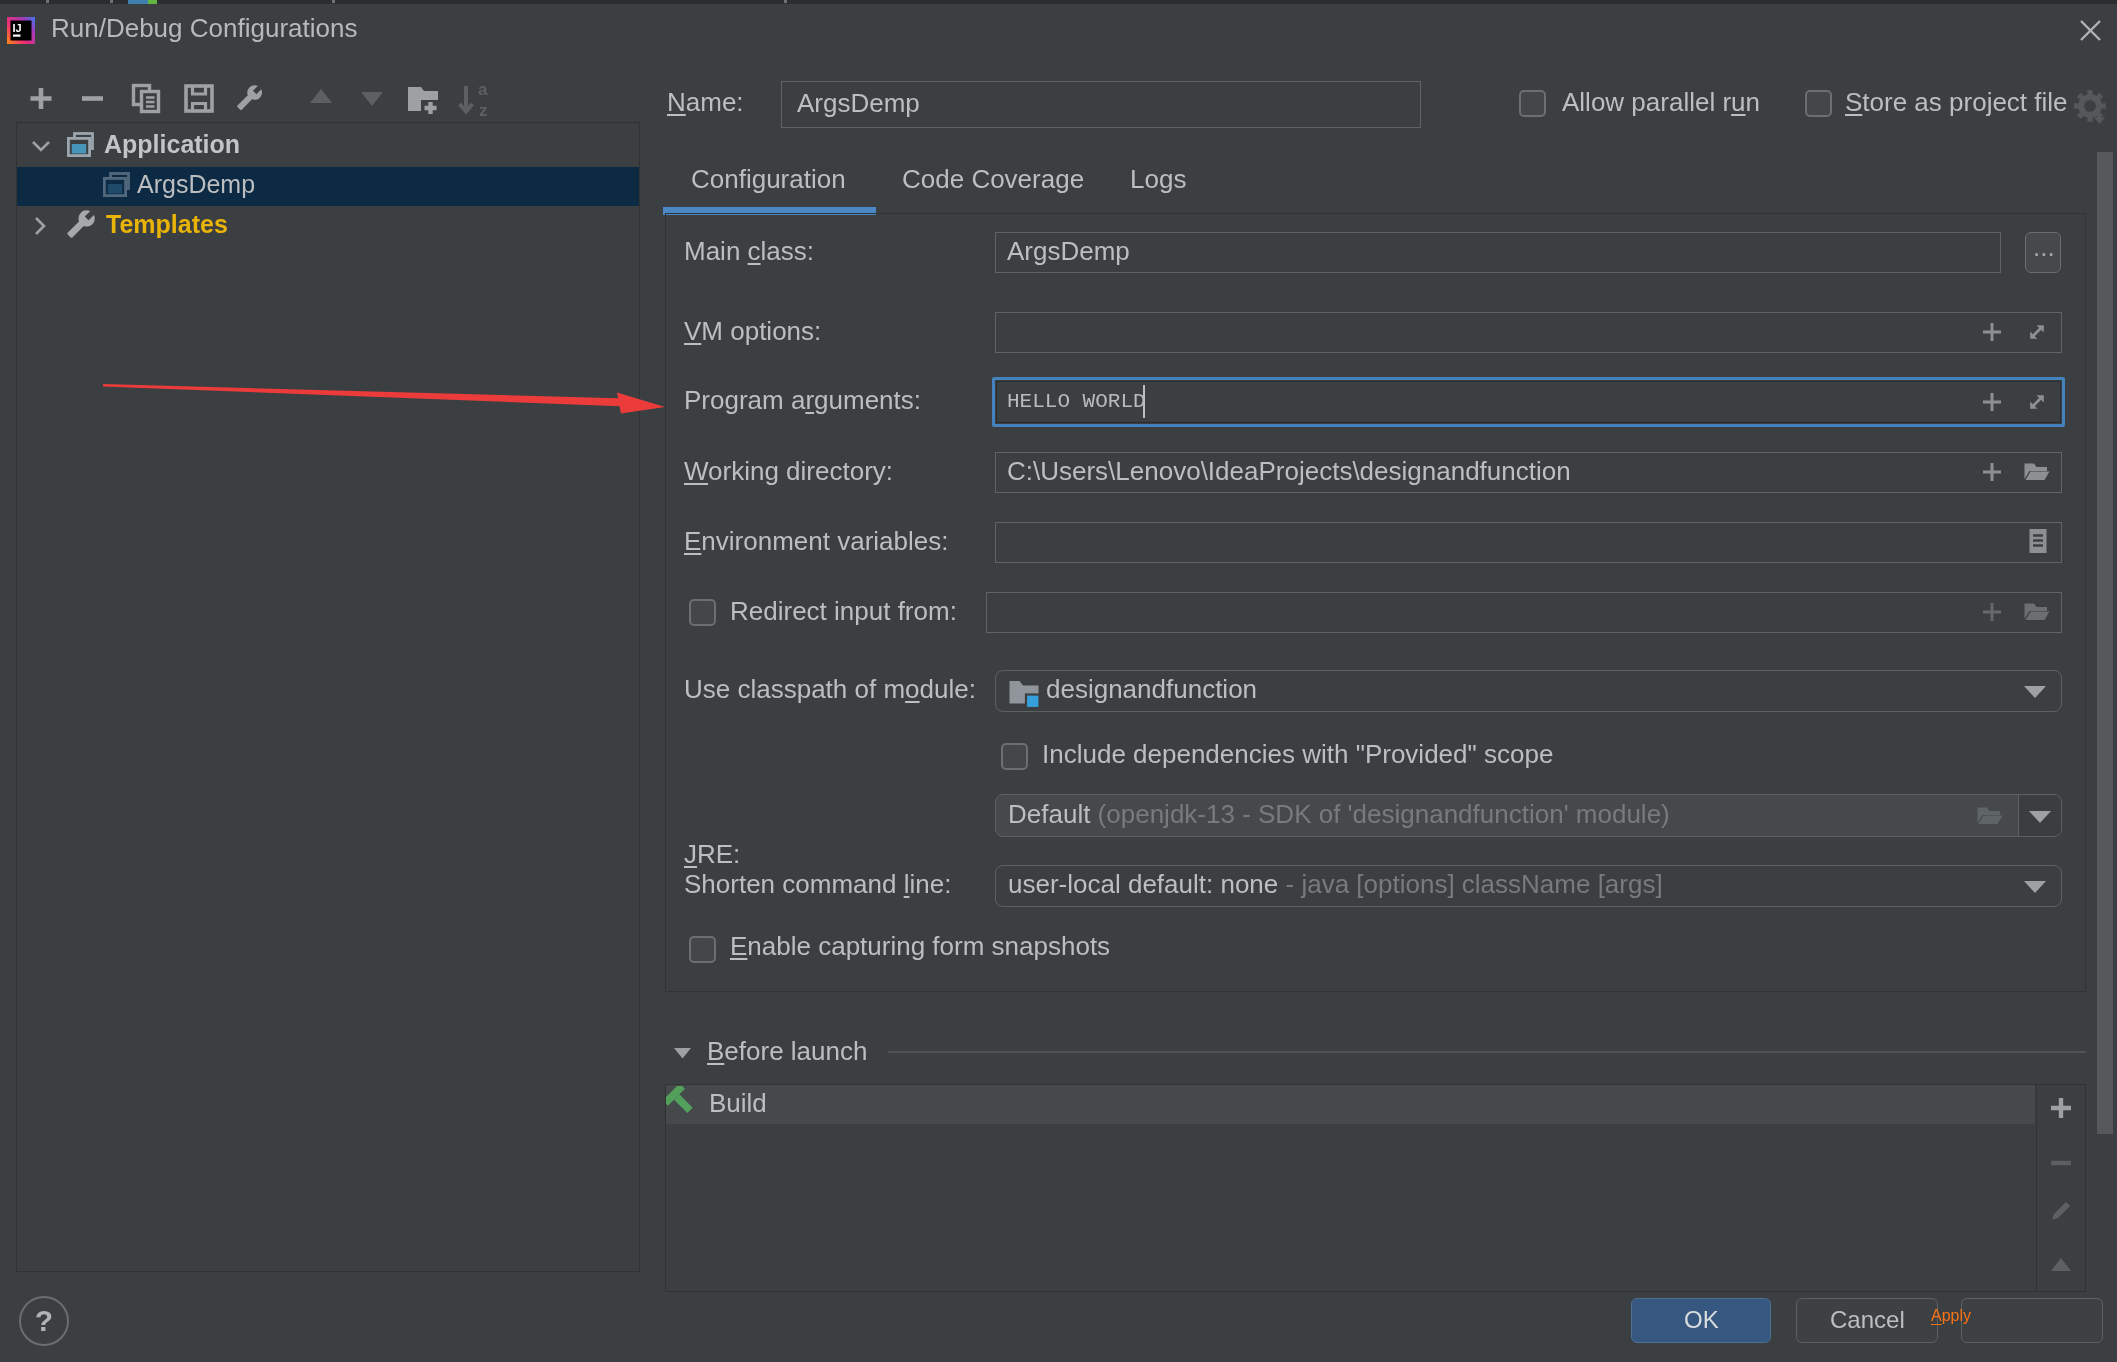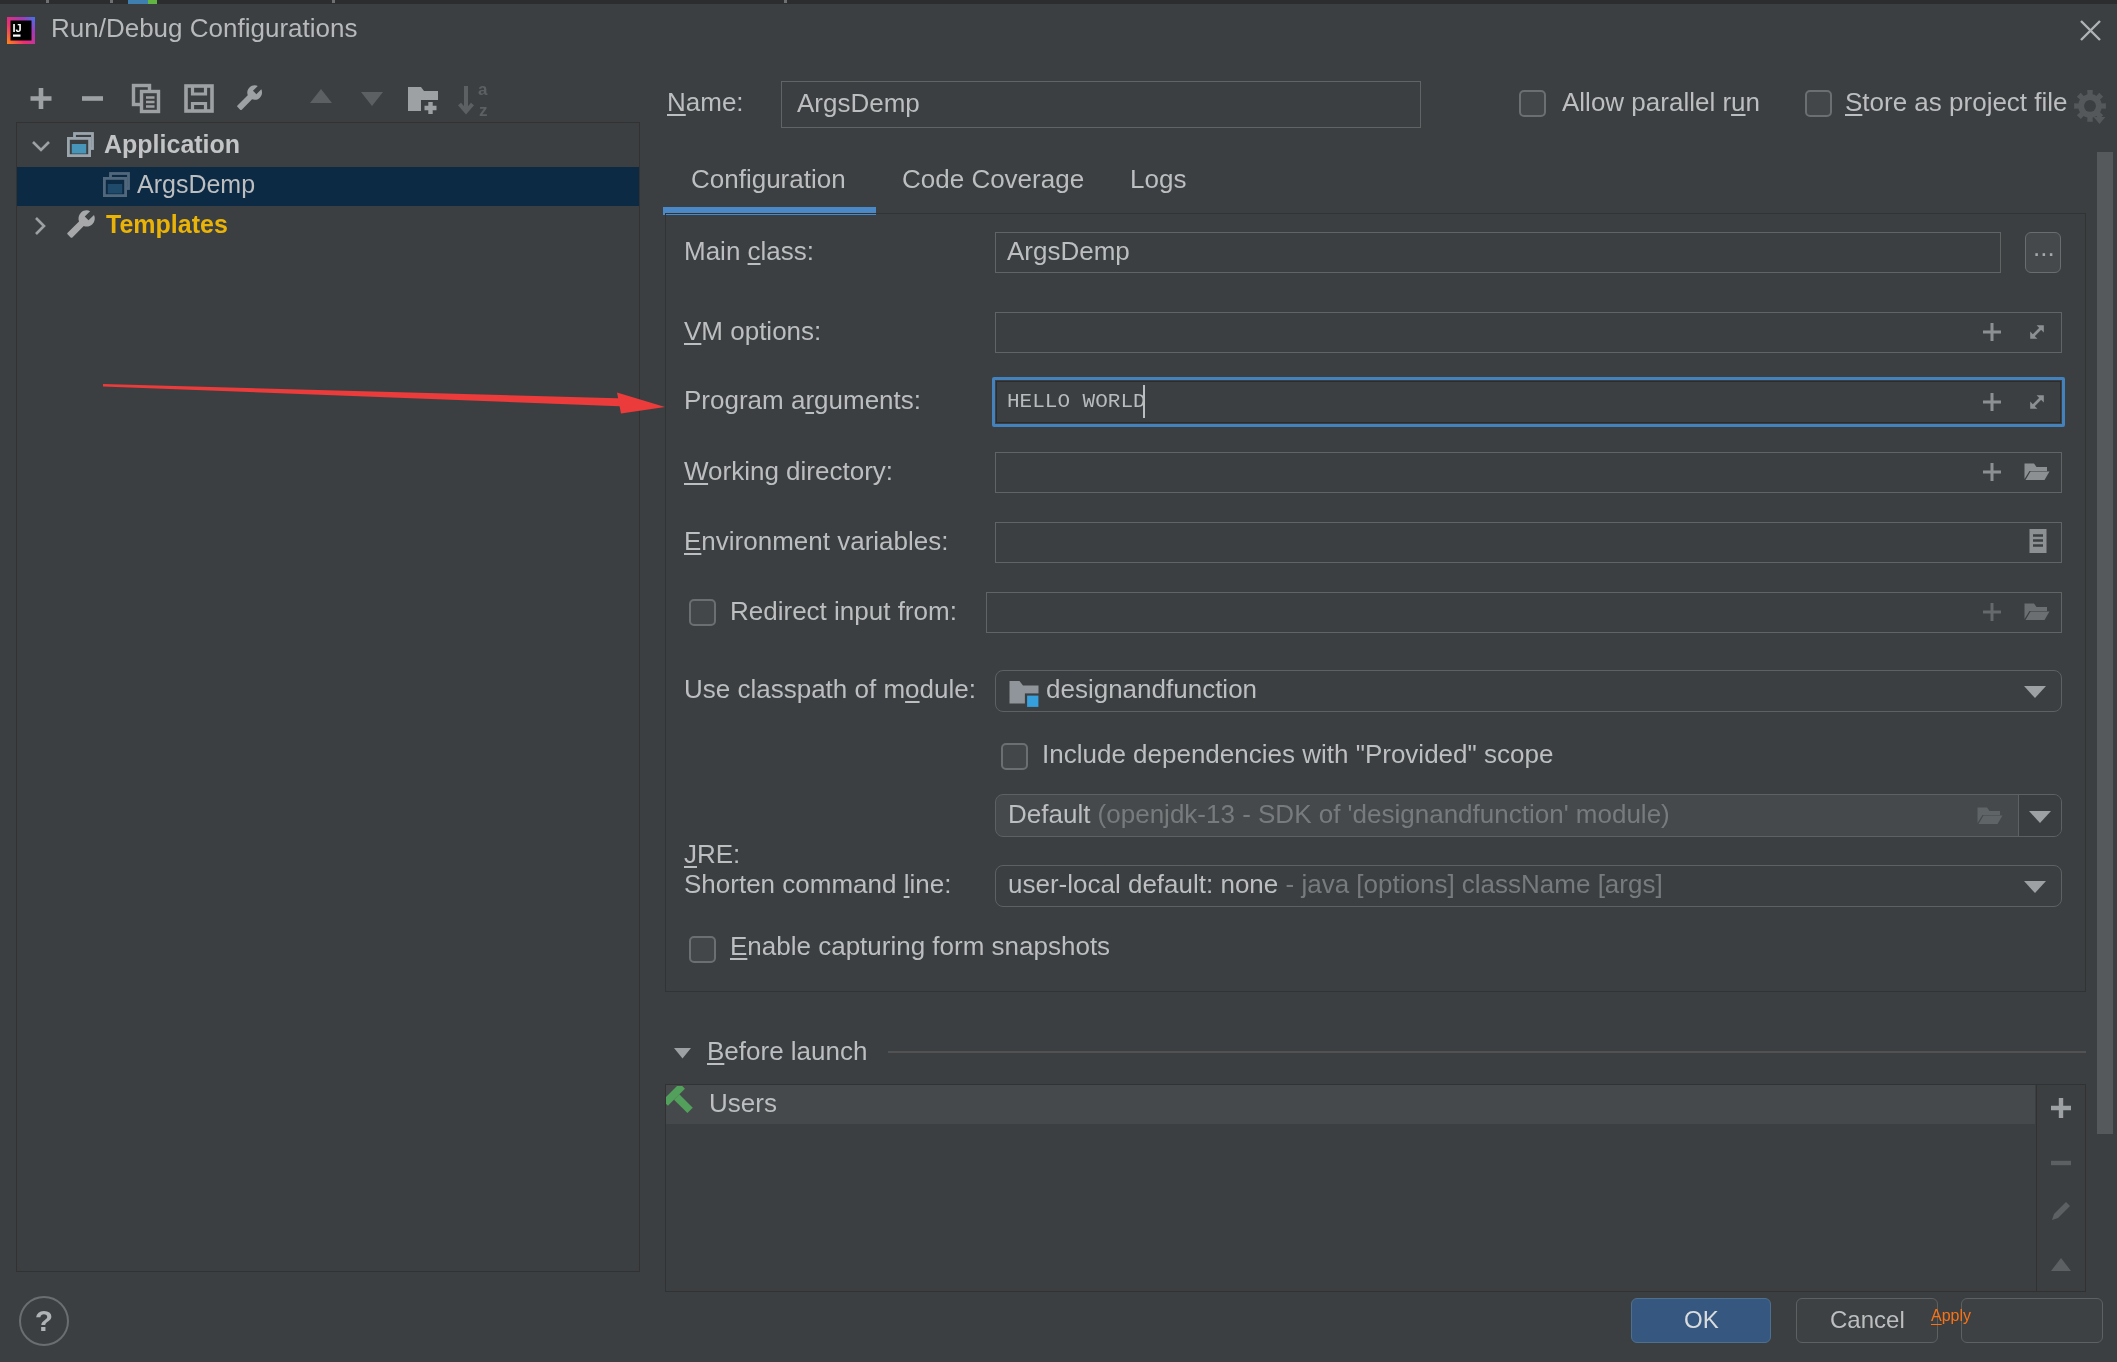--- a/index.html
+++ b/index.html
@@ -152,20 +152,21 @@
   <path d="M11 2 v18 M2 11 h18" stroke="#8d9092" stroke-width="3"></path>
 </svg>
 <svg class="abs" style="left:2026px;top:391px;" width="22" height="22" viewBox="0 0 22 22">
   <path d="M7 15 L15 7" stroke="#8d9092" stroke-width="2.6" fill="none"></path>
   <path d="M10.6 4.2 h7.2 v7.2 z" fill="#8d9092"></path>
   <path d="M4.2 10.6 v7.2 h7.2 z" fill="#8d9092"></path>
 </svg>
 
 <div class="lbl" style="left:684px;top:458px;"><u>W</u>orking directory:</div>
 <div class="fld" style="left:995px;top:452px;width:1067px;height:41px;"></div>
+<div class="lbl" style="left:1007px;top:458px;">C:\Users\Lenovo\IdeaProjects\designandfunction</div>
 <svg class="abs" style="left:1981px;top:461px;" width="22" height="22" viewBox="0 0 22 22">
   <path d="M11 2 v18 M2 11 h18" stroke="#8d9092" stroke-width="3"></path>
 </svg>
 <svg class="abs" style="left:2023px;top:460px;" width="28" height="24" viewBox="0 0 28 24">
   <path d="M1.5 19 V3.5 h9.5 l2.5 3.5 h10.5 v4 h-17.5 z" fill="#8d9092"></path>
   <path d="M2.5 20 l5-8.5 h19 l-5 8.5 z" fill="#8d9092"></path>
 </svg>
 
 <div class="lbl" style="left:684px;top:528px;"><u>E</u>nvironment variables:</div>
 <div class="fld" style="left:995px;top:522px;width:1067px;height:41px;"></div>
@@ -228,21 +229,21 @@
 <div class="abs" style="left:888px;top:1051px;width:1198px;height:2px;background:#525252;"></div>
 
 <div class="abs" style="left:665px;top:1084px;width:1421px;height:208px;border:1px solid #323232;"></div>
 <div class="abs" style="left:666px;top:1085px;width:1369px;height:39px;background:#46494b;"></div>
 <svg class="abs" style="left:666px;top:1086px;" width="34" height="34" viewBox="0 0 34 34">
   <g transform="rotate(45 14 14)">
     <rect x="2" y="2.5" width="7.5" height="24" fill="#52a05c"></rect>
     <rect x="9.5" y="10.5" width="19" height="7.5" fill="#52a05c"></rect>
   </g>
 </svg>
-<div class="lbl" style="left:709px;top:1090px;">Users</div>
+<div class="lbl" style="left:709px;top:1090px;">Build</div>
 <div class="abs" style="left:2036px;top:1085px;width:1px;height:206px;background:#323232;"></div>
 <svg class="abs" style="left:2048px;top:1095px;" width="26" height="26" viewBox="0 0 26 26">
   <path d="M13 3 v20 M3 13 h20" stroke="#9ea1a3" stroke-width="4.4"></path>
 </svg>
 <svg class="abs" style="left:2048px;top:1150px;" width="26" height="26" viewBox="0 0 26 26">
   <path d="M3 13 h20" stroke="#5c6062" stroke-width="4.4"></path>
 </svg>
 <svg class="abs" style="left:2048px;top:1198px;" width="26" height="26" viewBox="0 0 26 26">
   <path d="M4 22 l2-6 12-12 4 4 -12 12 z" fill="#5c6062"></path>
 </svg>

